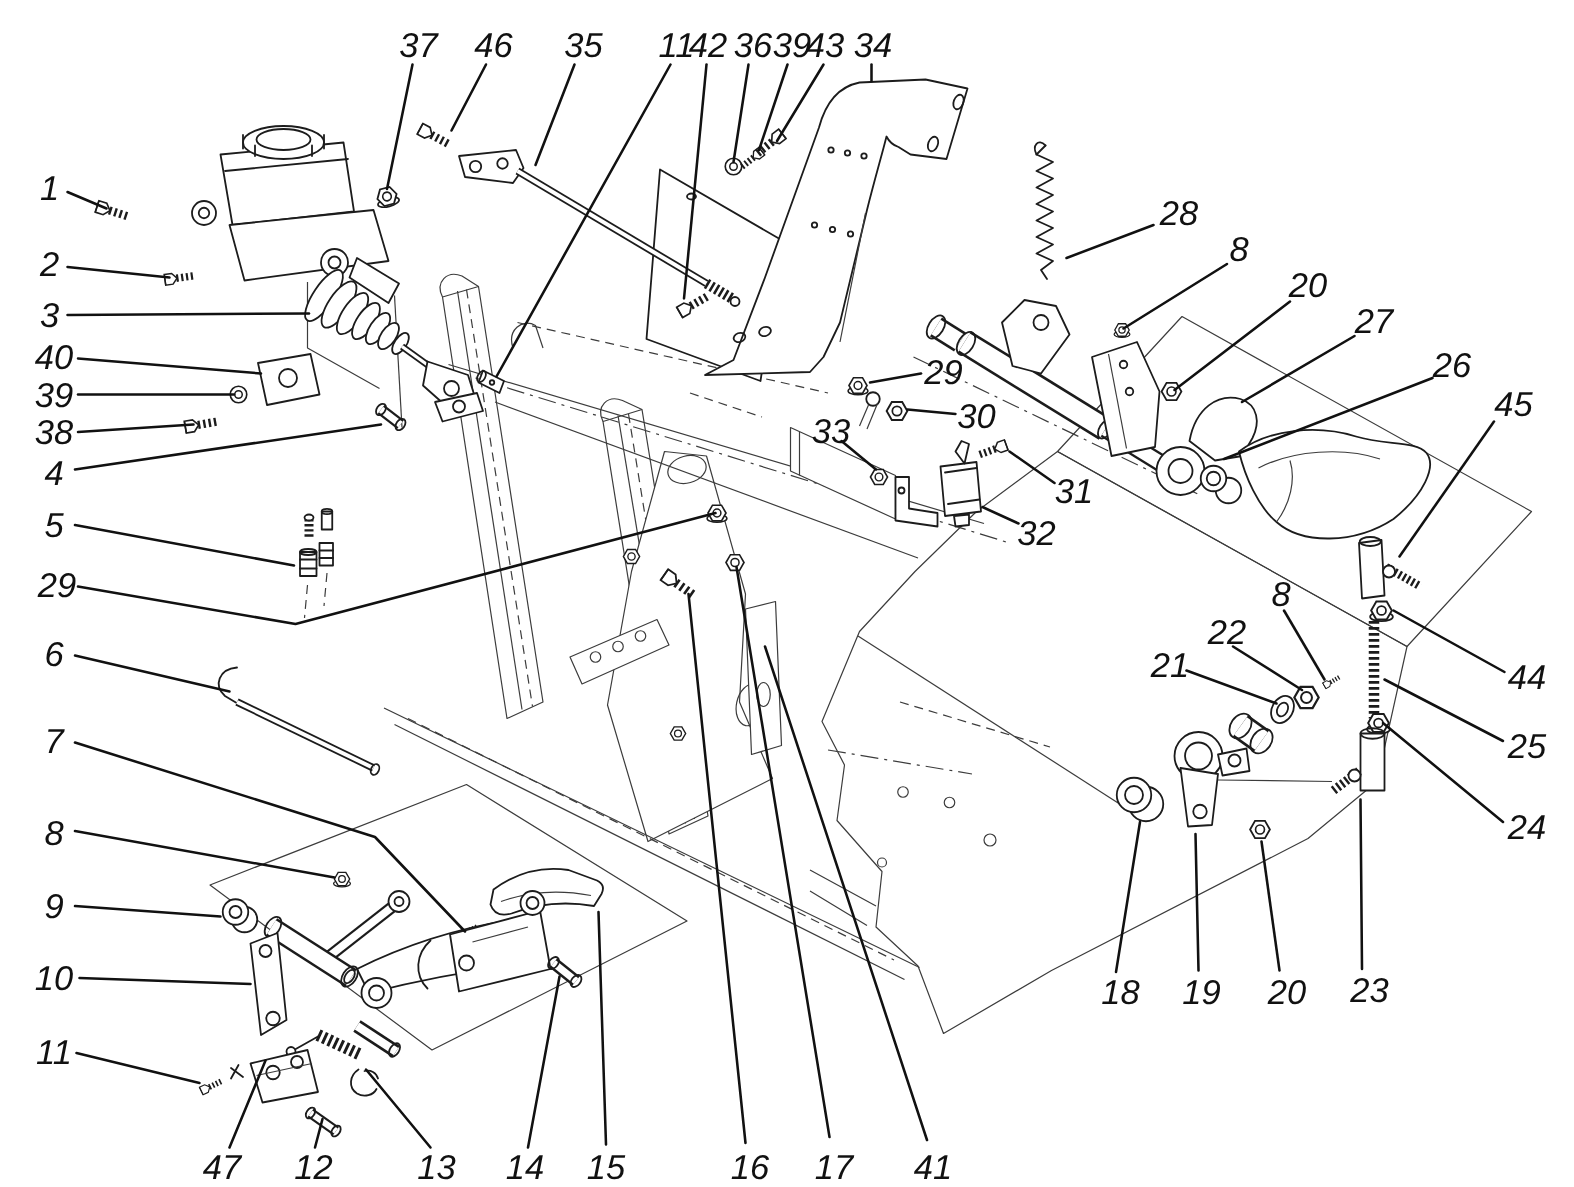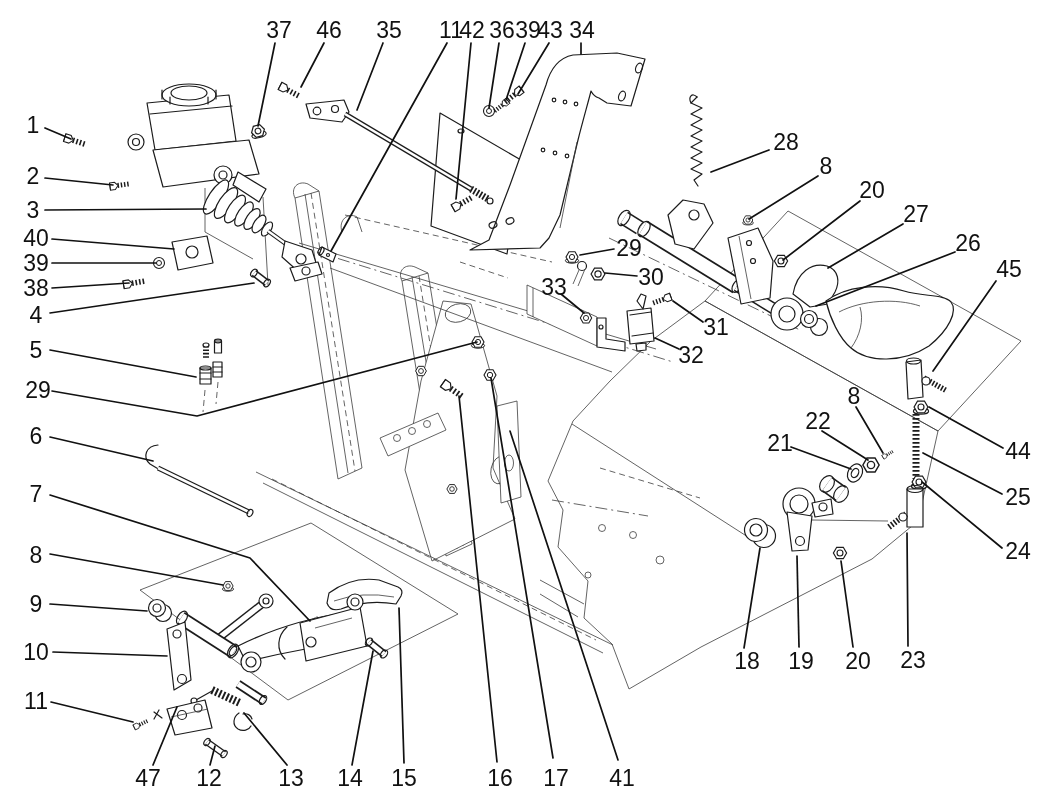--- a/index.html
+++ b/index.html
@@ -1,17 +1,17 @@
 <!DOCTYPE html>
 <html style="--label-size: 23px; --label-color: #111111;"><head>
 <meta charset="utf-8">
 <style>
   html,body{margin:0;padding:0;background:#ffffff;}
   .stage{width:1049px;height:791px;position:relative;background:#fff;overflow:hidden;
-         font-family:"Liberation Sans", sans-serif;}
+         font-family:"Liberation Sans", sans-serif;font-style:italic;}
   svg{display:block}
   
   .p  {fill:none;stroke:#1c1c1c;stroke-width:1.2;stroke-linejoin:round;stroke-linecap:round;}
   .pw {fill:#ffffff;stroke:#1c1c1c;stroke-width:1.2;stroke-linejoin:round;}
   .t  {fill:none;stroke:#3c3c3c;stroke-width:0.8;stroke-linejoin:round;}
   .tw {fill:#ffffff;stroke:#3c3c3c;stroke-width:0.8;stroke-linejoin:round;}
   .dash{stroke-dasharray:6 4;}
   .ddot{stroke-dasharray:12 4 2 4;}
   .thr{fill:none;stroke:#1c1c1c;stroke-linecap:butt;}
   .wov{fill:none;stroke:#ffffff;stroke-linecap:butt;}

